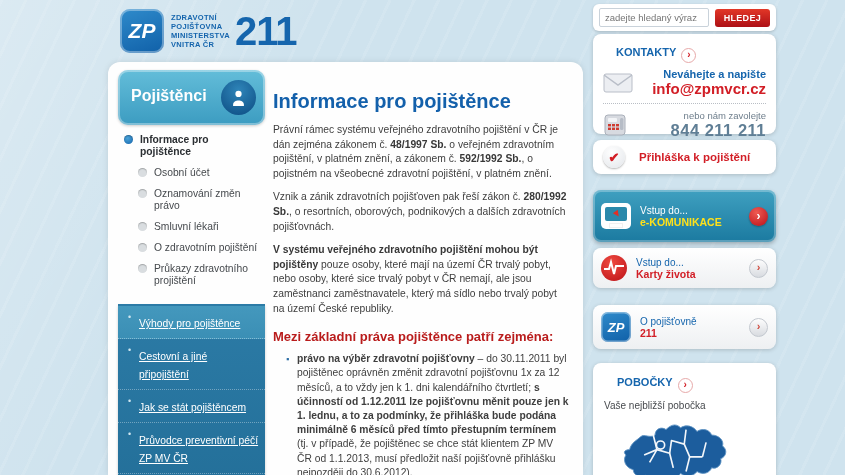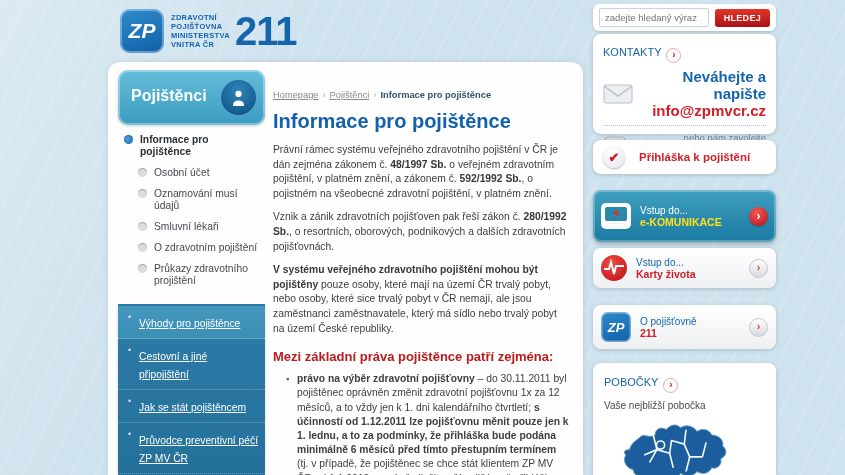--- a/index.html
+++ b/index.html
@@ -63,25 +63,25 @@
   .para b{color:#383838;}
   .subhead{color:#b91c1c;font-size:13px;font-weight:bold;margin:13px 0 8px 0;}
   ul.rights{list-style:none;margin:0;padding:0 0 0 13px;}
   ul.rights li{position:relative;font-size:10.3px;line-height:14.2px;margin-bottom:8px;padding-left:11px;}
   ul.rights li::before{content:"▪";position:absolute;left:0;top:0;color:#2b6da5;font-size:9px;}
 
   
   .rc-panel{position:absolute;left:593px;width:183px;background:#fff;border-radius:8px;box-shadow:0 1px 4px rgba(0,0,0,.18);box-sizing:border-box;z-index:3;}
   .mini-arrow{display:inline-block;width:13px;height:13px;border-radius:50%;border:1px solid #e7a9a9;background:#fff;
     color:#d21e26;font-size:10px;line-height:12px;text-align:center;font-weight:bold;vertical-align:-2px;margin-left:5px;cursor:pointer;}
-  .panel-title{color:#1565ad;font-weight:normal;font-size:11px;}
+  .panel-title{color:#1565ad;font-weight:bold;font-size:11px;margin-left:13px;}
   .contacts{top:34px;height:100px;padding:8px 10px;}
   .c-row{display:flex;align-items:center;}
   .c-text{flex:1;text-align:right;}
-  .write-label{color:#1565ad;font-weight:bold;font-size:15px;}
+  .write-label{color:#1565ad;font-weight:bold;font-size:11px;}
   .email{color:#d21e26;font-weight:bold;font-size:15px;}
   .dotted{border-top:1px dotted #b9bec5;margin:6px 0;}
   .call-label{color:#6d7d8b;font-size:9.5px;}
   .phone-num{color:#5f7e95;font-weight:bold;font-size:16.5px;letter-spacing:.5px;}
   .prihlaska{top:140px;height:34px;display:flex;align-items:center;padding:0 10px;cursor:pointer;}
   .check-circle{width:22px;height:22px;border-radius:50%;background:radial-gradient(circle at 40% 30%,#fff,#e3e6ea);
     box-shadow:0 1px 2px rgba(0,0,0,.3);display:flex;align-items:center;justify-content:center;color:#d21e26;font-size:13px;font-weight:bold;}
   .prihlaska .lbl{margin-left:14px;color:#d21e26;font-weight:bold;font-size:11.5px;}
 
   .cta{position:absolute;left:593px;width:183px;border-radius:8px;display:flex;align-items:center;padding:12px 8px;box-sizing:border-box;cursor:pointer;}
@@ -155,21 +155,21 @@
       <div class="menu-item active">
         <span class="dot active"></span>
         <span class="lbl">Informace pro pojištěnce</span>
       </div>
       <div class="menu-item sub">
         <span class="dot"></span>
         <span class="lbl">Osobní účet</span>
       </div>
       <div class="menu-item sub">
         <span class="dot"></span>
-        <span class="lbl">Oznamování musí údajů</span>
+        <span class="lbl">Oznamování změn právo</span>
       </div>
       <div class="menu-item sub">
         <span class="dot"></span>
         <span class="lbl">Smluvní lékaři</span>
       </div>
       <div class="menu-item sub">
         <span class="dot"></span>
         <span class="lbl">O zdravotním pojištění</span>
       </div>
       <div class="menu-item sub">
@@ -183,23 +183,20 @@
       <div class="link-row"><a>Cestovní a jiné připojištění</a></div>
       <div class="link-row"><a>Jak se stát pojištěncem</a></div>
       <div class="link-row"><a>Průvodce preventivní péčí ZP MV ČR</a></div>
       <div class="link-row"></div>
 
     </div>
 
   </div>
 
   <div class="main">
-    <div class="crumbs">
-      <a>Homepage</a><span class="sep">›</span><a>Pojištěnci</a><span class="sep">›</span><span class="cur">Informace pro pojištěnce</span>
-    </div>
     <h1 class="article-title">Informace pro pojištěnce</h1>
     <p class="para"><span>Právní rámec systému veřejného zdravotního pojištění v ČR je dán zejména zákonem č. </span><b>48/1997 Sb.</b><span> o veřejném zdravotním pojištění, v platném znění, a zákonem č. </span><b>592/1992 Sb.</b><span>, o pojistném na všeobecné zdravotní pojištění, v platném znění.</span></p>
     <p class="para"><span>Vznik a zánik zdravotních pojišťoven pak řeší zákon č. </span><b>280/1992 Sb.</b><span>, o resortních, oborových, podnikových a dalších zdravotních pojišťovnách.</span></p>
     <p class="para"><b>V systému veřejného zdravotního pojištění mohou být pojištěny</b><span> pouze osoby, které mají na území ČR trvalý pobyt, nebo osoby, které sice trvalý pobyt v ČR nemají, ale jsou zaměstnanci zaměstnavatele, který má sídlo nebo trvalý pobyt na území České republiky.</span></p>
     <h2 class="subhead">Mezi základní práva pojištěnce patří zejména:</h2>
     <ul class="rights">
       <li><b>právo na výběr zdravotní pojišťovny</b><span> – do 30.11.2011 byl pojištěnec oprávněn změnit zdravotní pojišťovnu 1x za 12 měsíců, a to vždy jen k 1. dni kalendářního čtvrtletí; </span><b>s účinností od 1.12.2011 lze pojišťovnu měnit pouze jen k 1. lednu, a to za podmínky, že přihláška bude podána minimálně 6 měsíců před tímto přestupním termínem</b><span> (tj. v případě, že pojištěnec se chce stát klientem ZP MV ČR od 1.1.2013, musí předložit naší pojišťovně přihlášku nejpozději do 30.6.2012).</span></li>
 
     </ul>
   </div>

